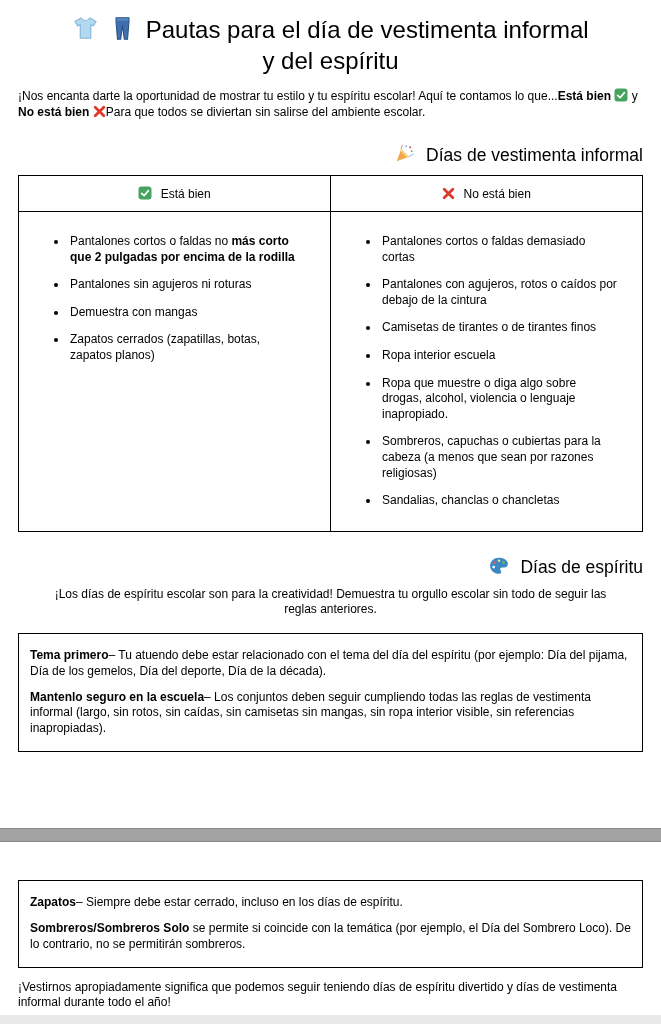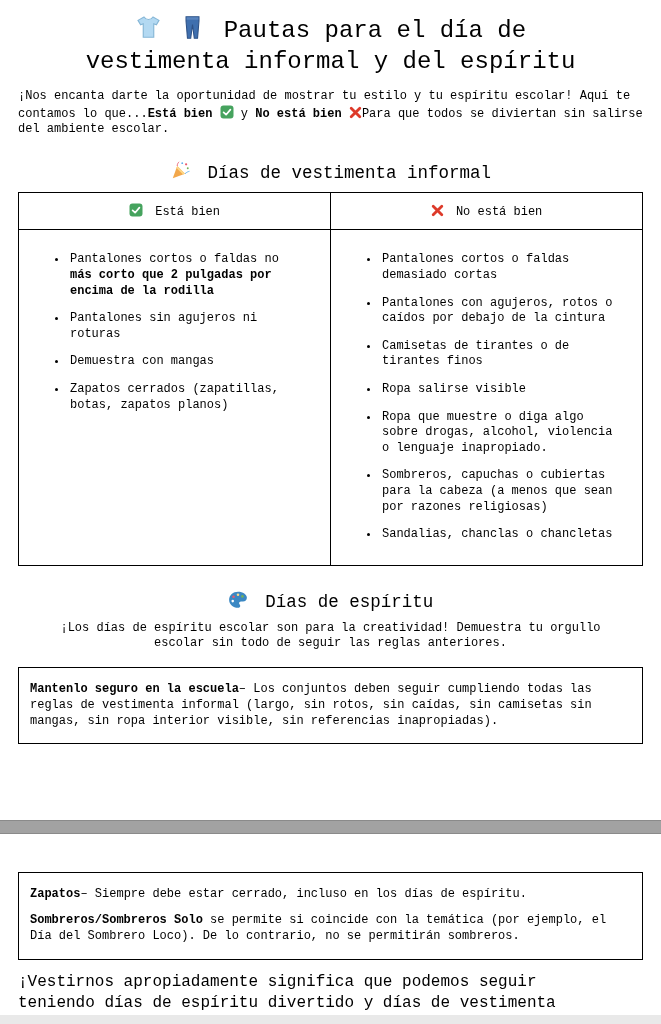--- a/index.html
+++ b/index.html
@@ -1,39 +1,39 @@
 <!DOCTYPE html>
 <html><head>
 <meta charset="utf-8">
 <style>
   * { box-sizing: border-box; }
   html, body { margin: 0; padding: 0; background: #ffffff; }
   .page {
     width: 661px; height: 1024px; margin: 0 auto; position: relative;
     background: #ffffff; color: #000;
-    font-family: Liberation Mono, monospace;
+    font-family: Liberation Sans, sans-serif;
     overflow: hidden;
   }
   .content { padding: 0 18px; }
 
   .doc-title {
     margin: 14px auto 0; max-width: 520px;
     font-size: 24px; line-height: 1.3; font-weight: 400; text-align: center;
   }
   .title-icon { display: inline-block; margin-right: 5px; }
   .title-icon svg { vertical-align: -4px; }
 
   .intro { margin: 12px 0 0; font-size: 12px; line-height: 1.28; }
 
   .b { font-weight: 700; }
   .inline-icon { display: inline-block; }
   .inline-icon svg { vertical-align: -2px; }
 
   .section-heading {
-    margin: 24px 0 9px; font-size: 17.5px; font-weight: 400; text-align: center;
+    margin: 24px 0 9px; font-size: 17.5px; font-weight: 400; text-align: right;
   }
   .heading-icon { margin-right: 7px; }
   .heading-icon svg { vertical-align: -3px; }
 
   .rules-table { width: 100%; border-collapse: collapse; table-layout: fixed; }
   .rules-table th, .rules-table td { border: 1px solid #000; }
   .rules-table th { padding: 10px 6px; font-size: 12px; font-weight: 400; text-align: center; }
   .rules-table th .inline-icon { margin-right: 5px; }
   .rules-table td { width: 50%; vertical-align: top; padding: 22px 25px; }
   .rules-table ul { margin: 0; padding: 0 0 0 24px; }
@@ -43,21 +43,21 @@
   .spirit-intro { margin: 0 auto; max-width: 570px; font-size: 12px; line-height: 1.3; text-align: center; }
 
   .rules-box { margin-top: 15px; border: 1px solid #000; padding: 4px 11px; }
   .rules-box p { margin: 10px 0; font-size: 12px; line-height: 1.32; }
 
   .page-break {
     margin-top: 76px; height: 14px; background: #a2a2a2;
     border-top: 1px solid #8a8a8a; border-bottom: 1px solid #8a8a8a;
   }
   .rules-box.second { margin-top: 38px; }
-  .closing { margin: 12px 0 0; font-size: 16px; line-height: 1.3; max-width: 600px; }
+  .closing { margin: 12px 0 0; font-size: 12px; line-height: 1.3; max-width: 600px; }
 
   .bottom-edge { position: absolute; left: 0; bottom: 0; width: 100%; height: 9px; background: #e9e9e9; }
 </style>
 </head>
 <body>
 
 <div class="page">
   <div class="content">
 
     <h1 class="doc-title">
@@ -117,21 +117,21 @@
                 <li><span class="">Pantalones sin agujeros ni roturas</span></li>
                 <li><span class="">Demuestra con mangas</span></li>
                 <li><span class="">Zapatos cerrados (zapatillas, botas, zapatos planos)</span></li>
               </ul>
           </td>
           <td>
             <ul>
                 <li><span class="">Pantalones cortos o faldas demasiado cortas</span></li>
                 <li><span class="">Pantalones con agujeros, rotos o caídos por debajo de la cintura</span></li>
                 <li><span class="">Camisetas de tirantes o de tirantes finos</span></li>
-                <li><span class="">Ropa salirse visible</span></li>
+                <li><span class="">Ropa interior escuela</span></li>
                 <li><span class="">Ropa que muestre o diga algo sobre drogas, alcohol, violencia o lenguaje inapropiado.</span></li>
                 <li><span class="">Sombreros, capuchas o cubiertas para la cabeza (a menos que sean por razones religiosas)</span></li>
                 <li><span class="">Sandalias, chanclas o chancletas</span></li>
               </ul>
           </td>
         </tr>
       </tbody>
     </table>
 
     <h2 class="section-heading">
@@ -141,20 +141,21 @@
             <circle cx="18" cy="8.5" r="2.3" fill="#fdd888"></circle>
             <circle cx="26" cy="11.5" r="2.3" fill="#77b255"></circle>
             <circle cx="8.5" cy="20" r="2.3" fill="#ffffff"></circle>
           </svg></span>
       <span>Días de espíritu</span>
     </h2>
 
     <p class="spirit-intro">¡Los días de espíritu escolar son para la creatividad! Demuestra tu orgullo escolar sin todo de seguir las reglas anteriores.</p>
 
     <div class="rules-box">
+        <p><span class="b">Tema primero</span><span class="">– Tu atuendo debe estar relacionado con el tema del día del espíritu (por ejemplo: Día del pijama, Día de los gemelos, Día del deporte, Día de la década).</span></p>
         <p><span class="b">Mantenlo seguro en la escuela</span><span class="">– Los conjuntos deben seguir cumpliendo todas las reglas de vestimenta informal (largo, sin rotos, sin caídas, sin camisetas sin mangas, sin ropa interior visible, sin referencias inapropiadas).</span></p>
       </div>
   </div>
 
   <div class="page-break"></div>
 
   <div class="content">
     <div class="rules-box second">
         <p><span class="b">Zapatos</span><span class="">– Siempre debe estar cerrado, incluso en los días de espíritu.</span></p>
         <p><span class="b">Sombreros/Sombreros Solo</span><span class=""> se permite si coincide con la temática (por ejemplo, el Día del Sombrero Loco). De lo contrario, no se permitirán sombreros.</span></p>

